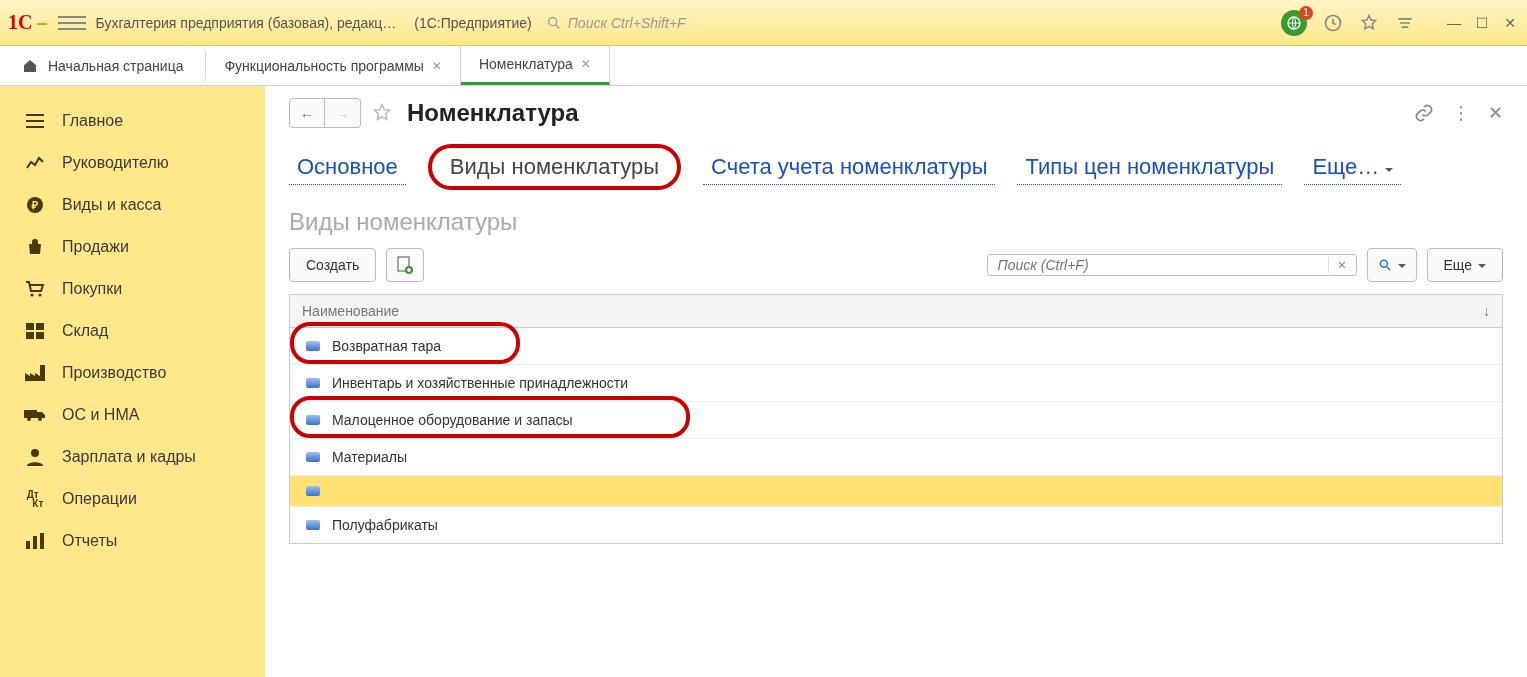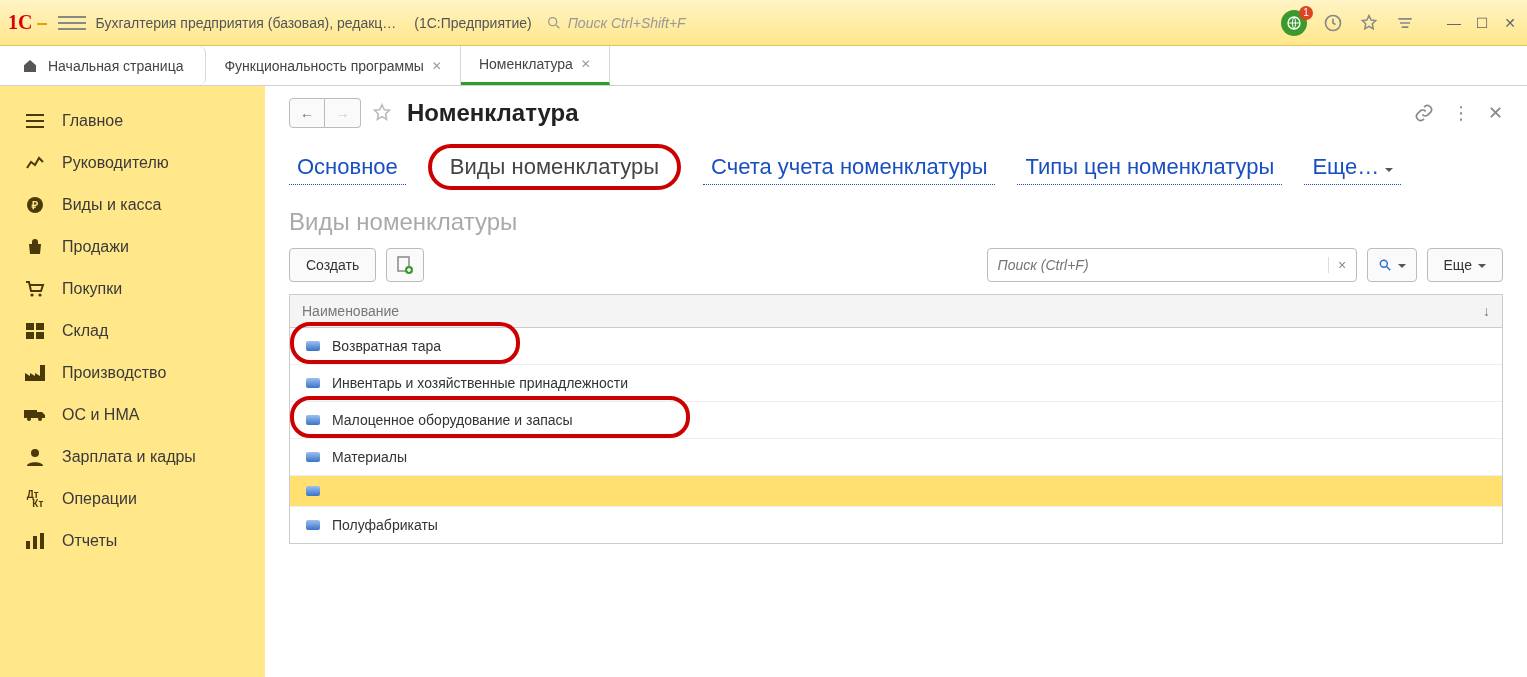--- a/index.html
+++ b/index.html
@@ -55,21 +55,21 @@
   .subnav .subnav-item { padding:4px 8px;}
   .subnav .active-sub { color:#444; border:none; }
   .red-ring { border:4px solid #c00; border-radius:24px; padding:6px 18px; }
 
   .section-title { font-size:24px; color:#aaa; margin-bottom:12px; }
 
   .action-row { display:flex; align-items:center; gap:10px; margin-bottom:12px;}
   .btn { height:34px; border:1px solid #bbb; background:#fafafa; border-radius:4px; padding:0 16px; cursor:pointer; display:flex; align-items:center; color:#333;}
   .btn.icon-only { padding:0 10px;}
   .spacer { flex:1; }
-  .search-box { display:flex; align-items:center; border:1px solid #bbb; border-radius:4px; height:34px; width:370px; background:#fff;}
+  .search-box { display:flex; align-items:center; border:1px solid #bbb; border-radius:4px; height:22px; width:370px; background:#fff;}
   .search-box input { flex:1; border:none; outline:none; padding:0 10px; font-style:italic; color:#888; height:100%; background:transparent; font-size:14px;}
   .search-box .clear { width:28px; text-align:center; border-left:1px solid #ddd; color:#888; cursor:pointer;}
   .btn .caret::after, .caretx::after { content:""; display:inline-block; border:4px solid transparent; border-top-color:#555; margin-left:6px; position:relative; top:2px;}
 
   
   .table { border:1px solid #ccc; }
   .thead { display:flex; align-items:center; background:#f4f4f4; border-bottom:1px solid #ccc; padding:8px 12px; color:#777;}
   .thead .sort { margin-left:auto; }
   .trow { display:flex; align-items:center; padding:10px 12px; border-bottom:1px solid #eee; gap:12px; position:relative;}
   .trow .bullet { width:14px; height:10px; background:linear-gradient(#9cc0f2,#3a73c5); border-radius:2px; flex-shrink:0; margin-left:4px;}

